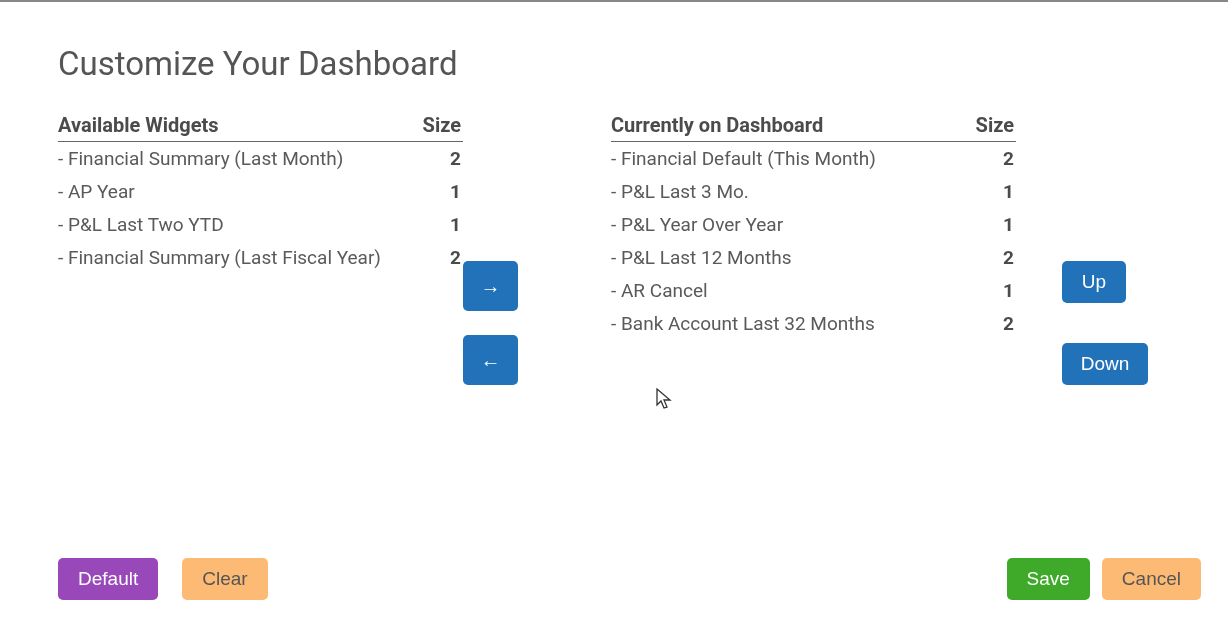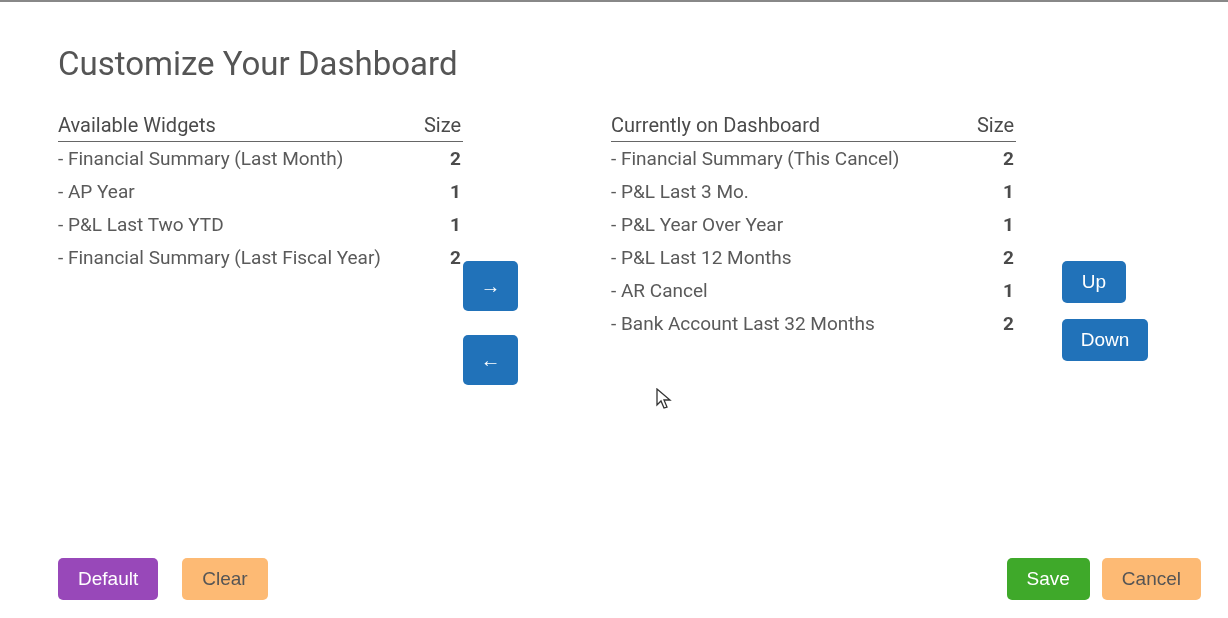--- a/index.html
+++ b/index.html
@@ -43,21 +43,21 @@
       padding-top: 148px;
       padding-left: 46px;
     }
     table.widget-table {
       width: 100%;
       border-collapse: collapse;
     }
     table.widget-table th {
       text-align: left;
       font-size: 20px;
-      font-weight: 400;
+      font-weight: 700;
       color: #4b4b4b;
       padding: 0 0 4px 0;
       border-bottom: 1px solid #666;
     }
     table.widget-table th.size-col,
     table.widget-table td.size-col {
       text-align: right;
       padding-right: 2px;
     }
     table.widget-table td {
@@ -87,21 +87,21 @@
       margin-bottom: 24px;
       width: 55px;
       height: 50px;
       padding: 0;
       display: flex;
       align-items: center;
       justify-content: center;
       font-size: 20px;
     }
     .btn-up, .btn-down {
-      margin-bottom: 16px;
+      margin-bottom: 40px;
       min-width: 64px;
       padding: 10px 16px;
     }
     .btn-down {
       min-width: 86px;
     }
     .footer {
       position: absolute;
       left: 58px;
       bottom: 18px;
@@ -177,21 +177,21 @@
   <div class="col-current">
     <table class="widget-table">
       <thead>
         <tr>
           <th>Currently on Dashboard</th>
           <th class="size-col">Size</th>
         </tr>
       </thead>
       <tbody id="current-body">
           <tr>
-            <td> - Financial Summary (This Cancel)</td>
+            <td> - Financial Default (This Month)</td>
             <td class="size-col">2</td>
           </tr>
           <tr>
             <td> - P&amp;L Last 3 Mo.</td>
             <td class="size-col">1</td>
           </tr>
           <tr>
             <td> - P&amp;L Year Over Year</td>
             <td class="size-col">1</td>
           </tr>

